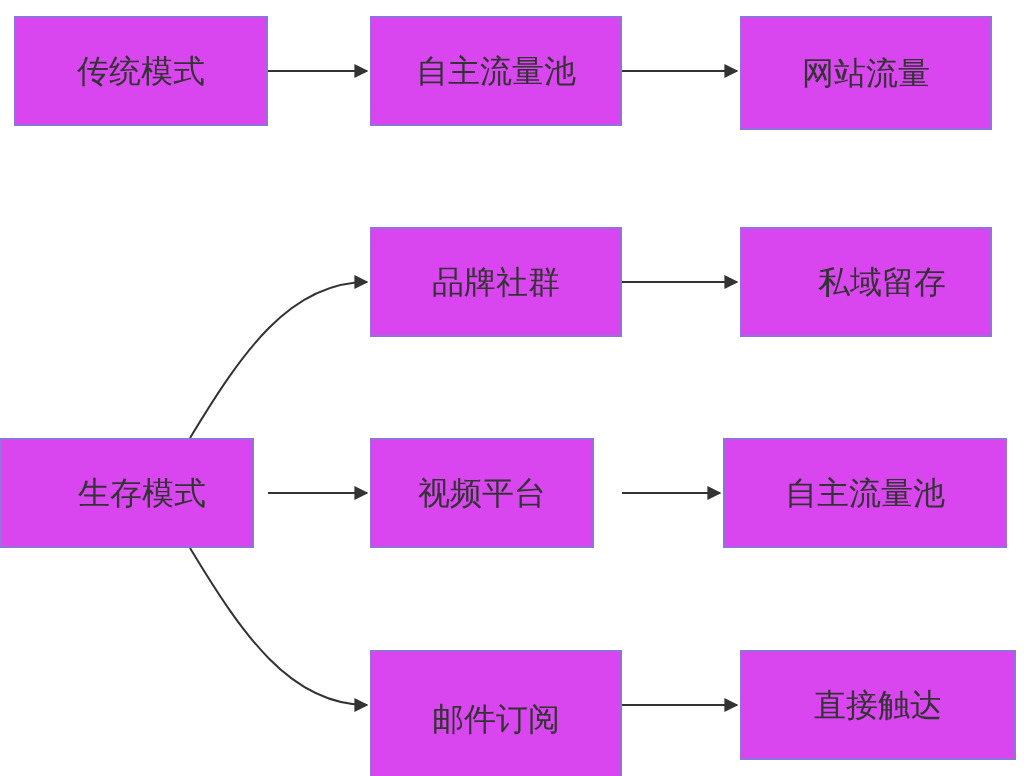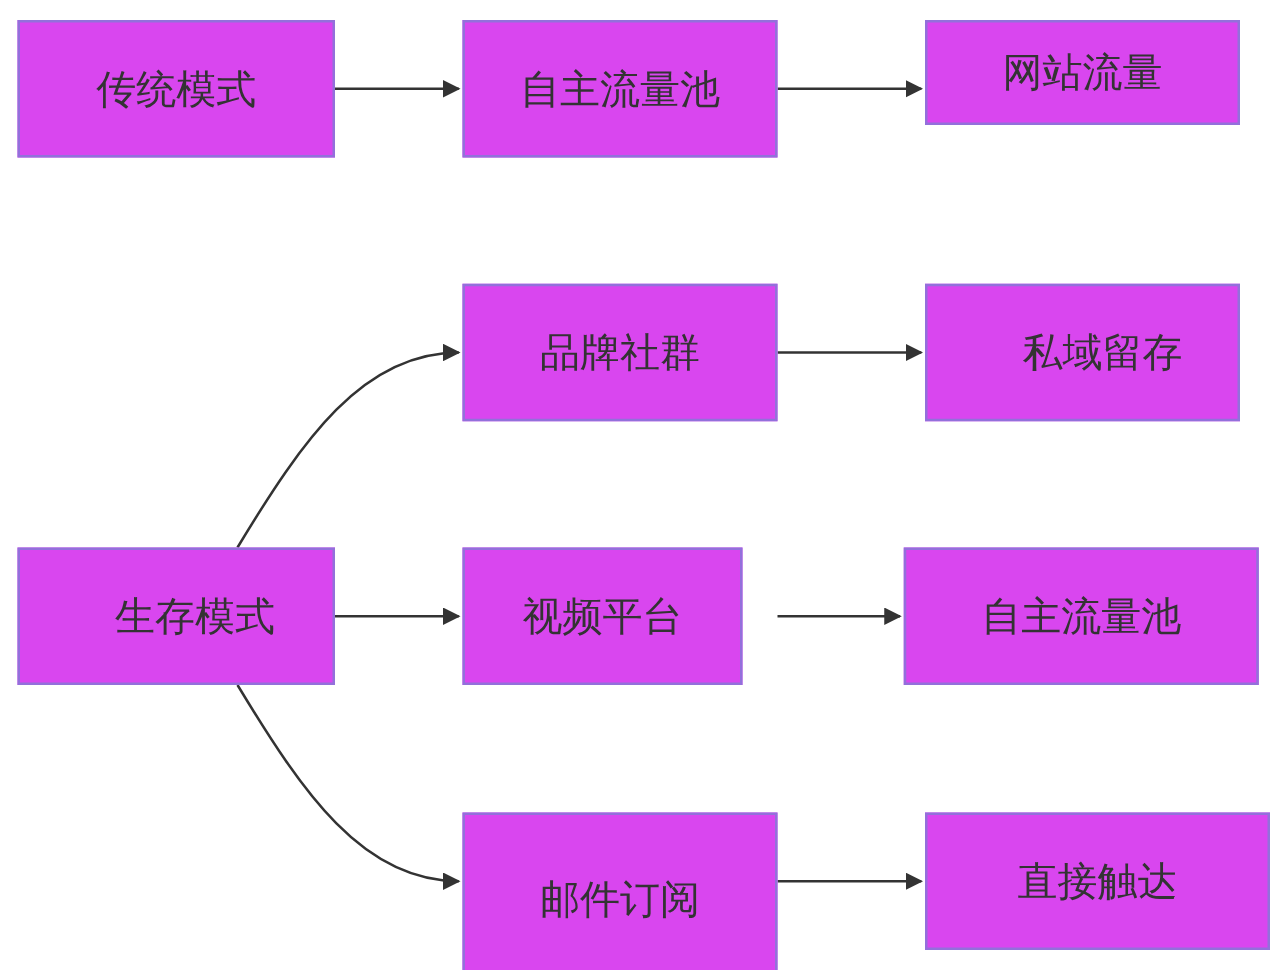--- a/index.html
+++ b/index.html
@@ -34,24 +34,24 @@
   }
   .node .label {
     font-size: 32px;
     color: #333333;
     line-height: 1;
     white-space: nowrap;
   }
   
   .n-traditional        { left: 14px;  top: 16px;  width: 254px; height: 110px; }
   .n-google-search      { left: 370px; top: 16px;  width: 252px; height: 110px; }
-  .n-site-traffic       { left: 740px; top: 16px;  width: 252px; height: 84px; }
+  .n-site-traffic       { left: 740px; top: 16px;  width: 252px; height: 114px; }
   .n-brand-community    { left: 370px; top: 227px; width: 252px; height: 110px; }
   .n-private-retention  { left: 740px; top: 227px; width: 252px; height: 110px; padding-left: 32px; }
-  .n-survival           { left: 14px;  top: 438px; width: 254px; height: 110px; padding-left: 30px; }
+  .n-survival           { left: 0;  top: 438px; width: 254px; height: 110px; padding-left: 30px; }
   .n-video-platform     { left: 370px; top: 438px; width: 224px; height: 110px; }
   .n-own-traffic-pool   { left: 723px; top: 438px; width: 284px; height: 110px; }
   .n-email-subscription { left: 370px; top: 650px; width: 252px; height: 138px; }
   .n-direct-reach       { left: 740px; top: 650px; width: 276px; height: 110px; }
   .edge {
     fill: none;
     stroke: #333333;
     stroke-width: 2px;
   }
 </style>

